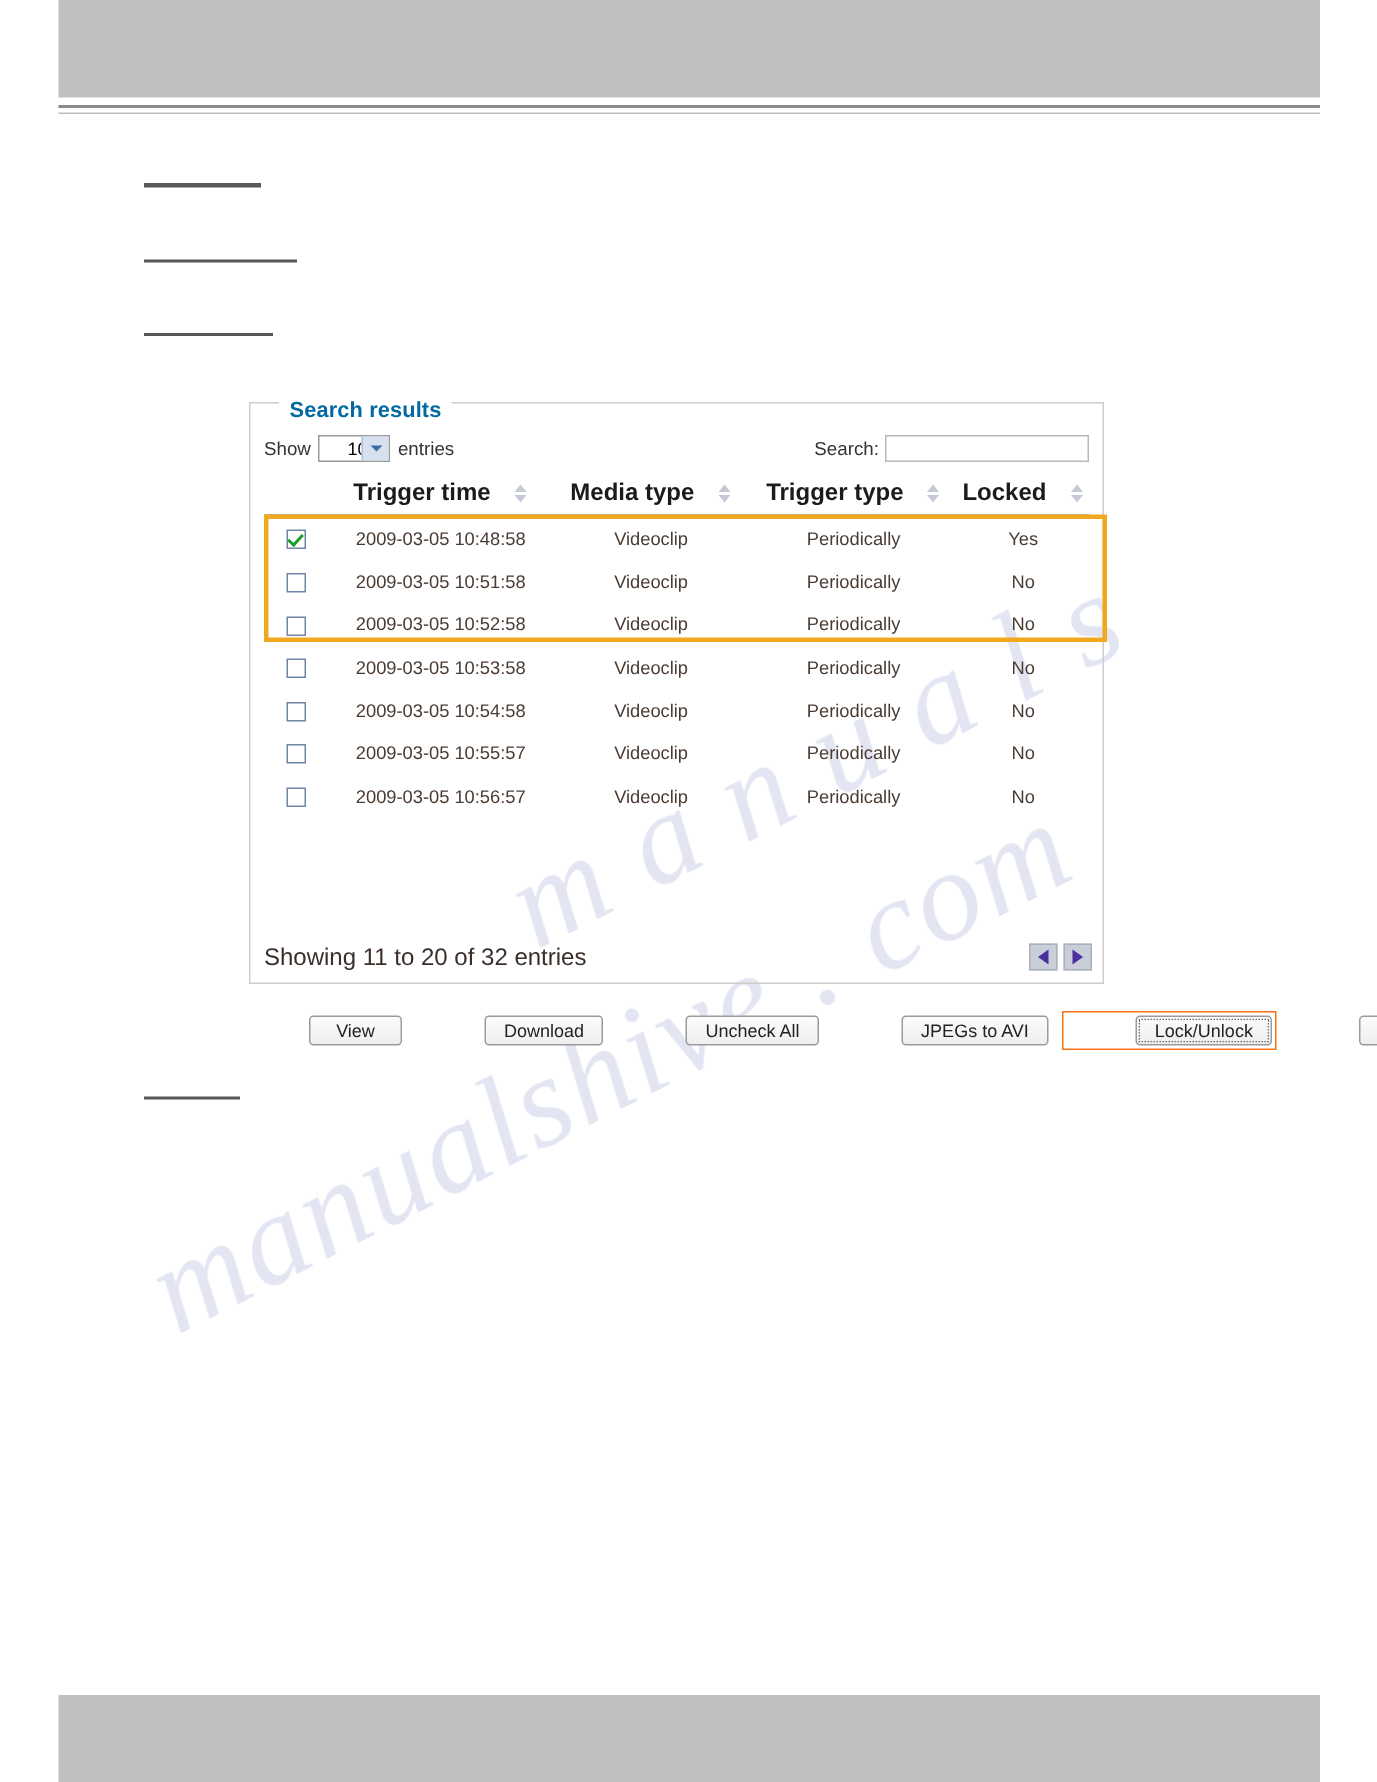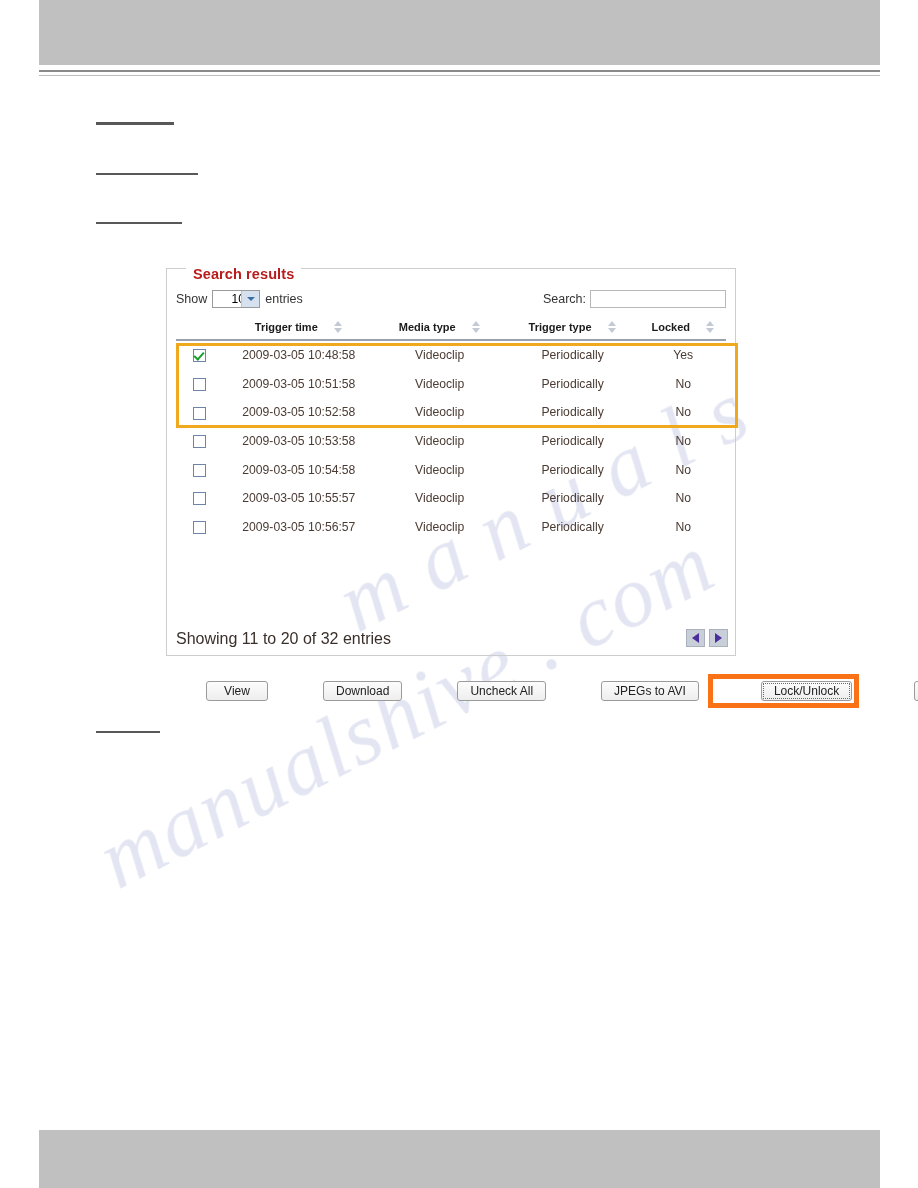--- a/index.html
+++ b/index.html
@@ -77,21 +77,21 @@
     width: 570px; height: 388px;
     border: 1px solid #cdcdcd;
     box-sizing: border-box;
     background: transparent;
   }
   .panel-legend {
     position: absolute;
     left: 186px; top: 266px;
     background: #ffffff;
     padding: 0 7px;
-    color: #b91c1c;
+    color: #0369a1;
     font-size: 14.5px;
     font-weight: bold;
     letter-spacing: .1px;
   }
 
   
   .controls {
     position: absolute;
     left: 176px; top: 288px;
     width: 550px; height: 24px;
@@ -159,21 +159,21 @@
   
   .results-table {
     position: absolute;
     left: 176px; top: 318px;
     width: 550px;
     border-collapse: collapse;
     font-size: 12px;
     color: #3a2f2a;
   }
   .results-table th {
-    font-size: 11px;
+    font-size: 16px;
     font-weight: bold;
     color: #1b1b1b;
     padding: 2px 0 5px 0;
     border-bottom: 2px solid #9aa0ad;
     text-align: center;
     position: relative;
     white-space: nowrap;
     text-decoration: underline;
   }
   .results-table th.col-check {
@@ -300,21 +300,21 @@
     color: #222;
     font-family: "Liberation Sans", sans-serif;
     display: inline-flex;
     align-items: center;
     justify-content: center;
     box-sizing: border-box;
     white-space: nowrap;
     margin-left: 46px;
   }
   .btn-frame {
-    border: 5px solid #f97316;
+    border: 1px solid #f97316;
     padding: 2px;
     display: inline-flex;
   }
   .btn-frame .btn {
     border-style: solid;
     outline: 1px dotted #6a6a6a;
     outline-offset: -3px;
   }
 </style>
 </head>

